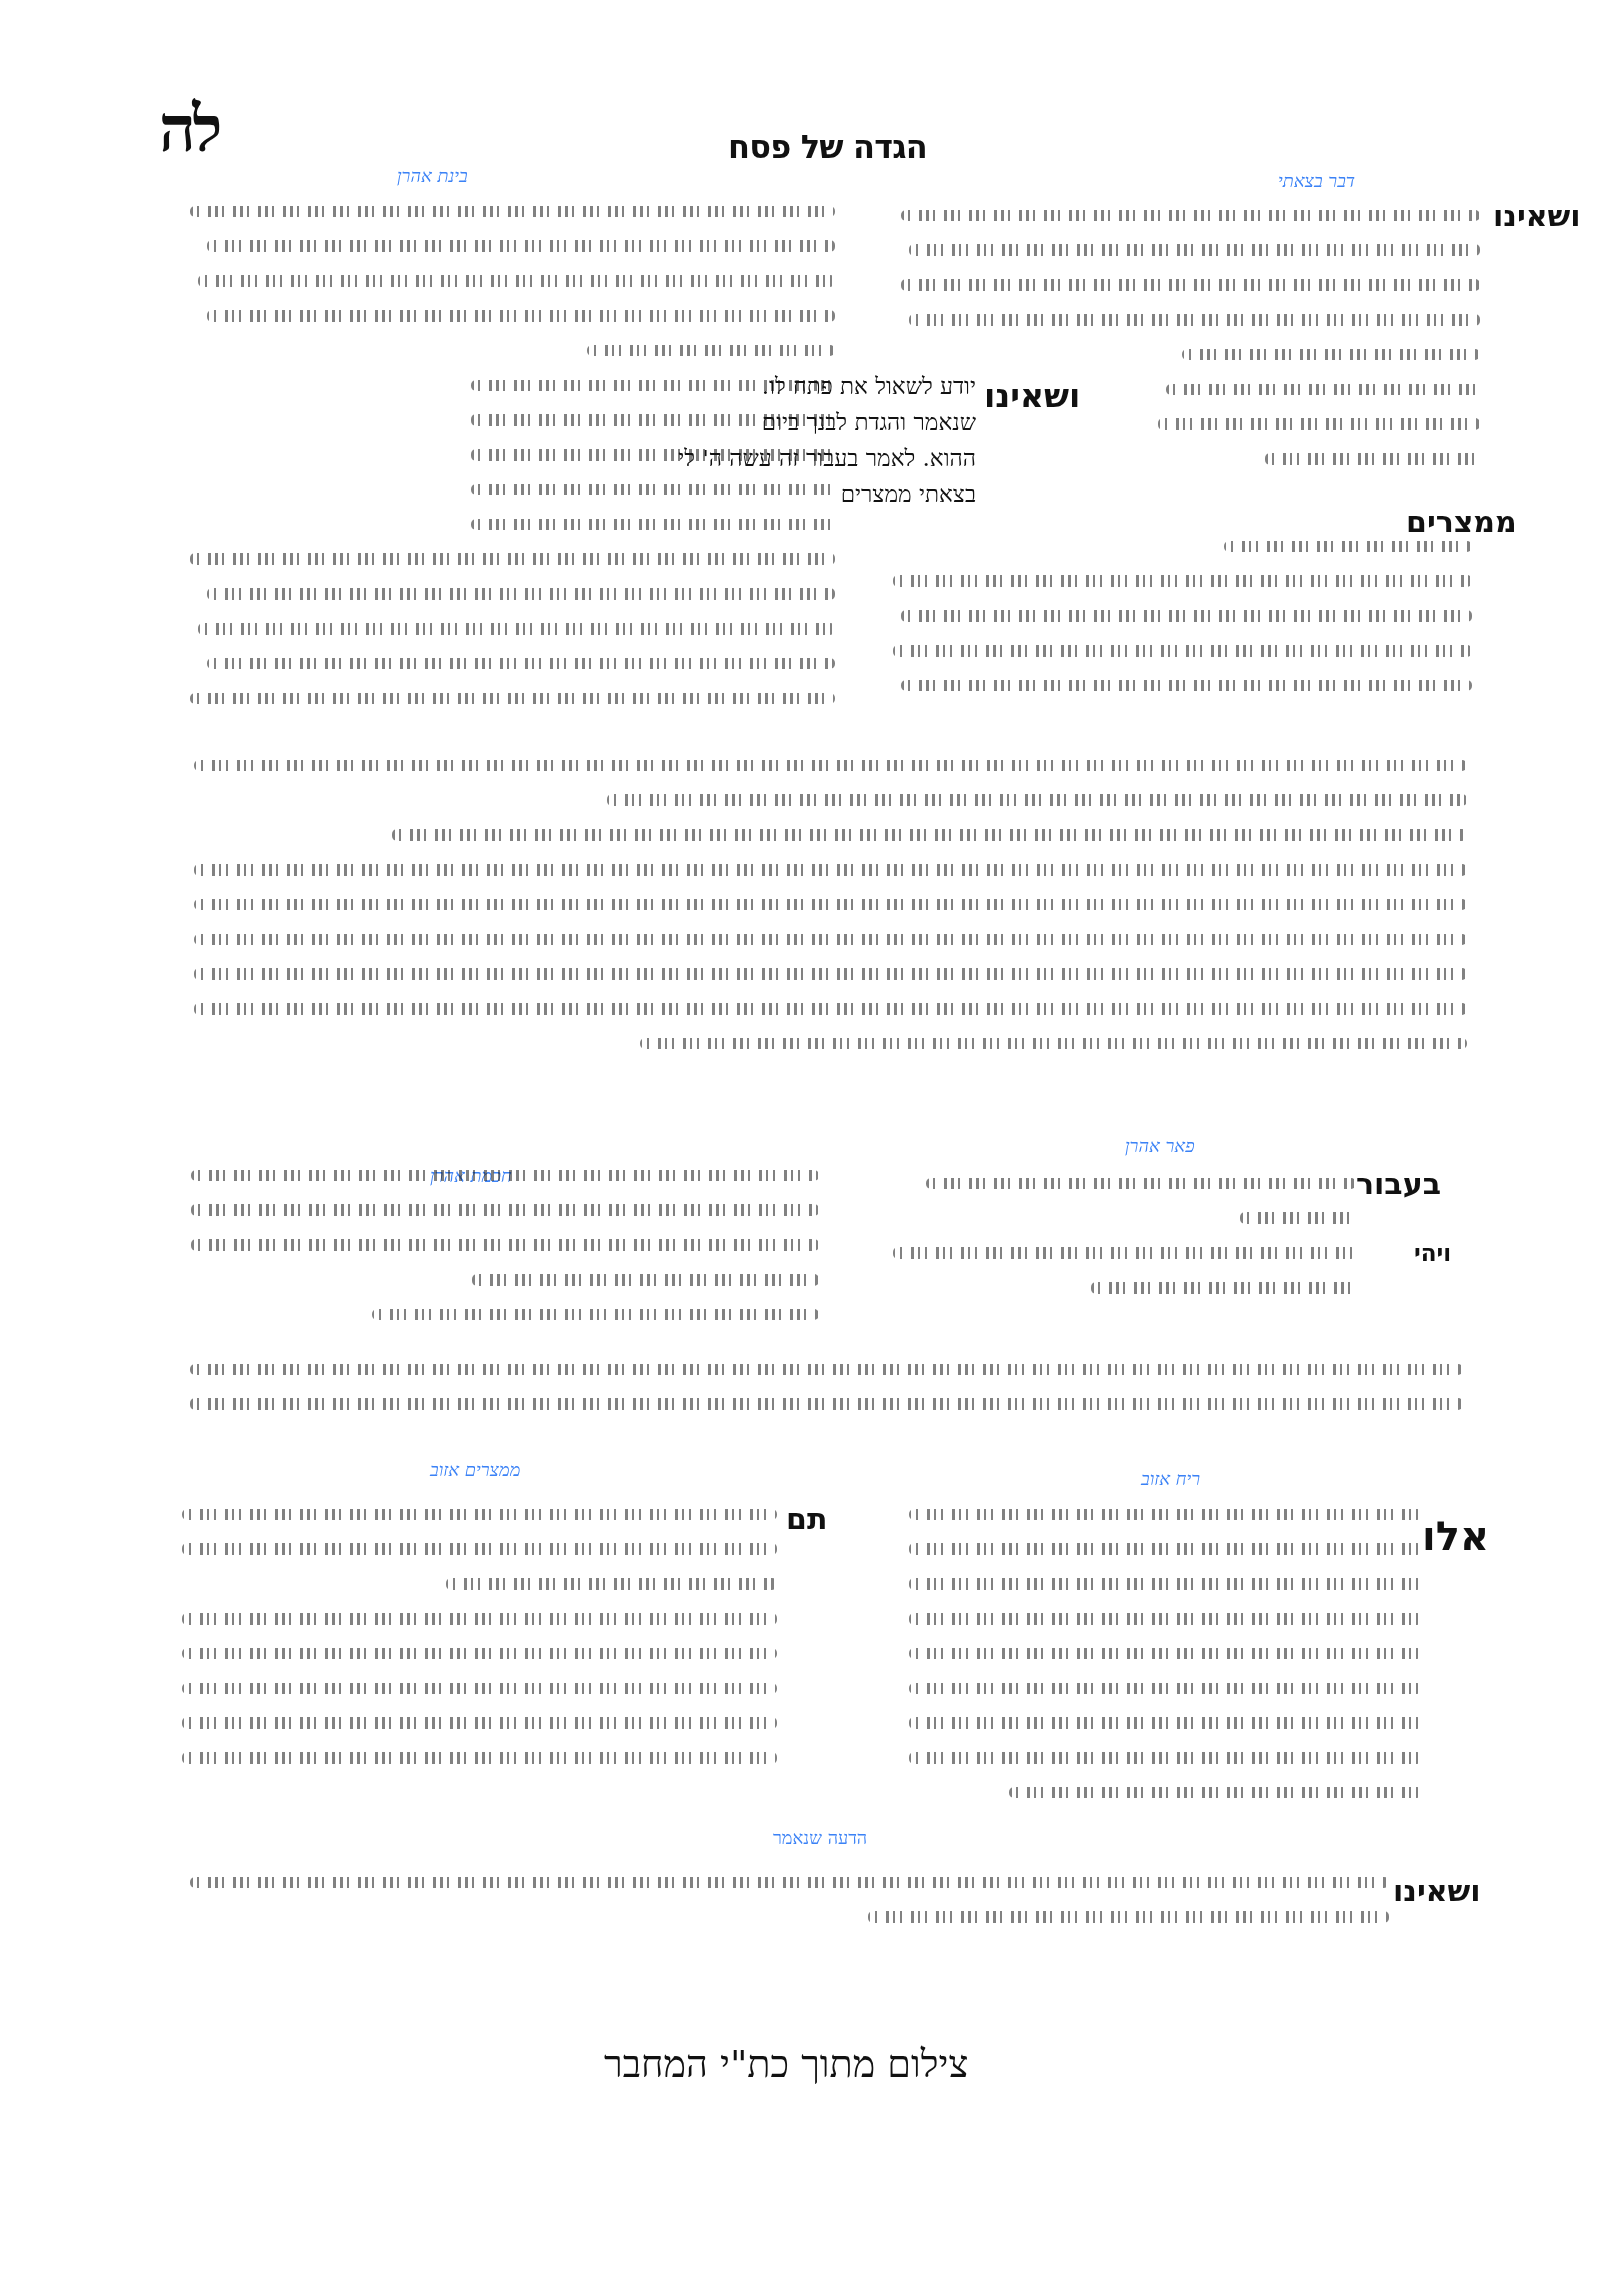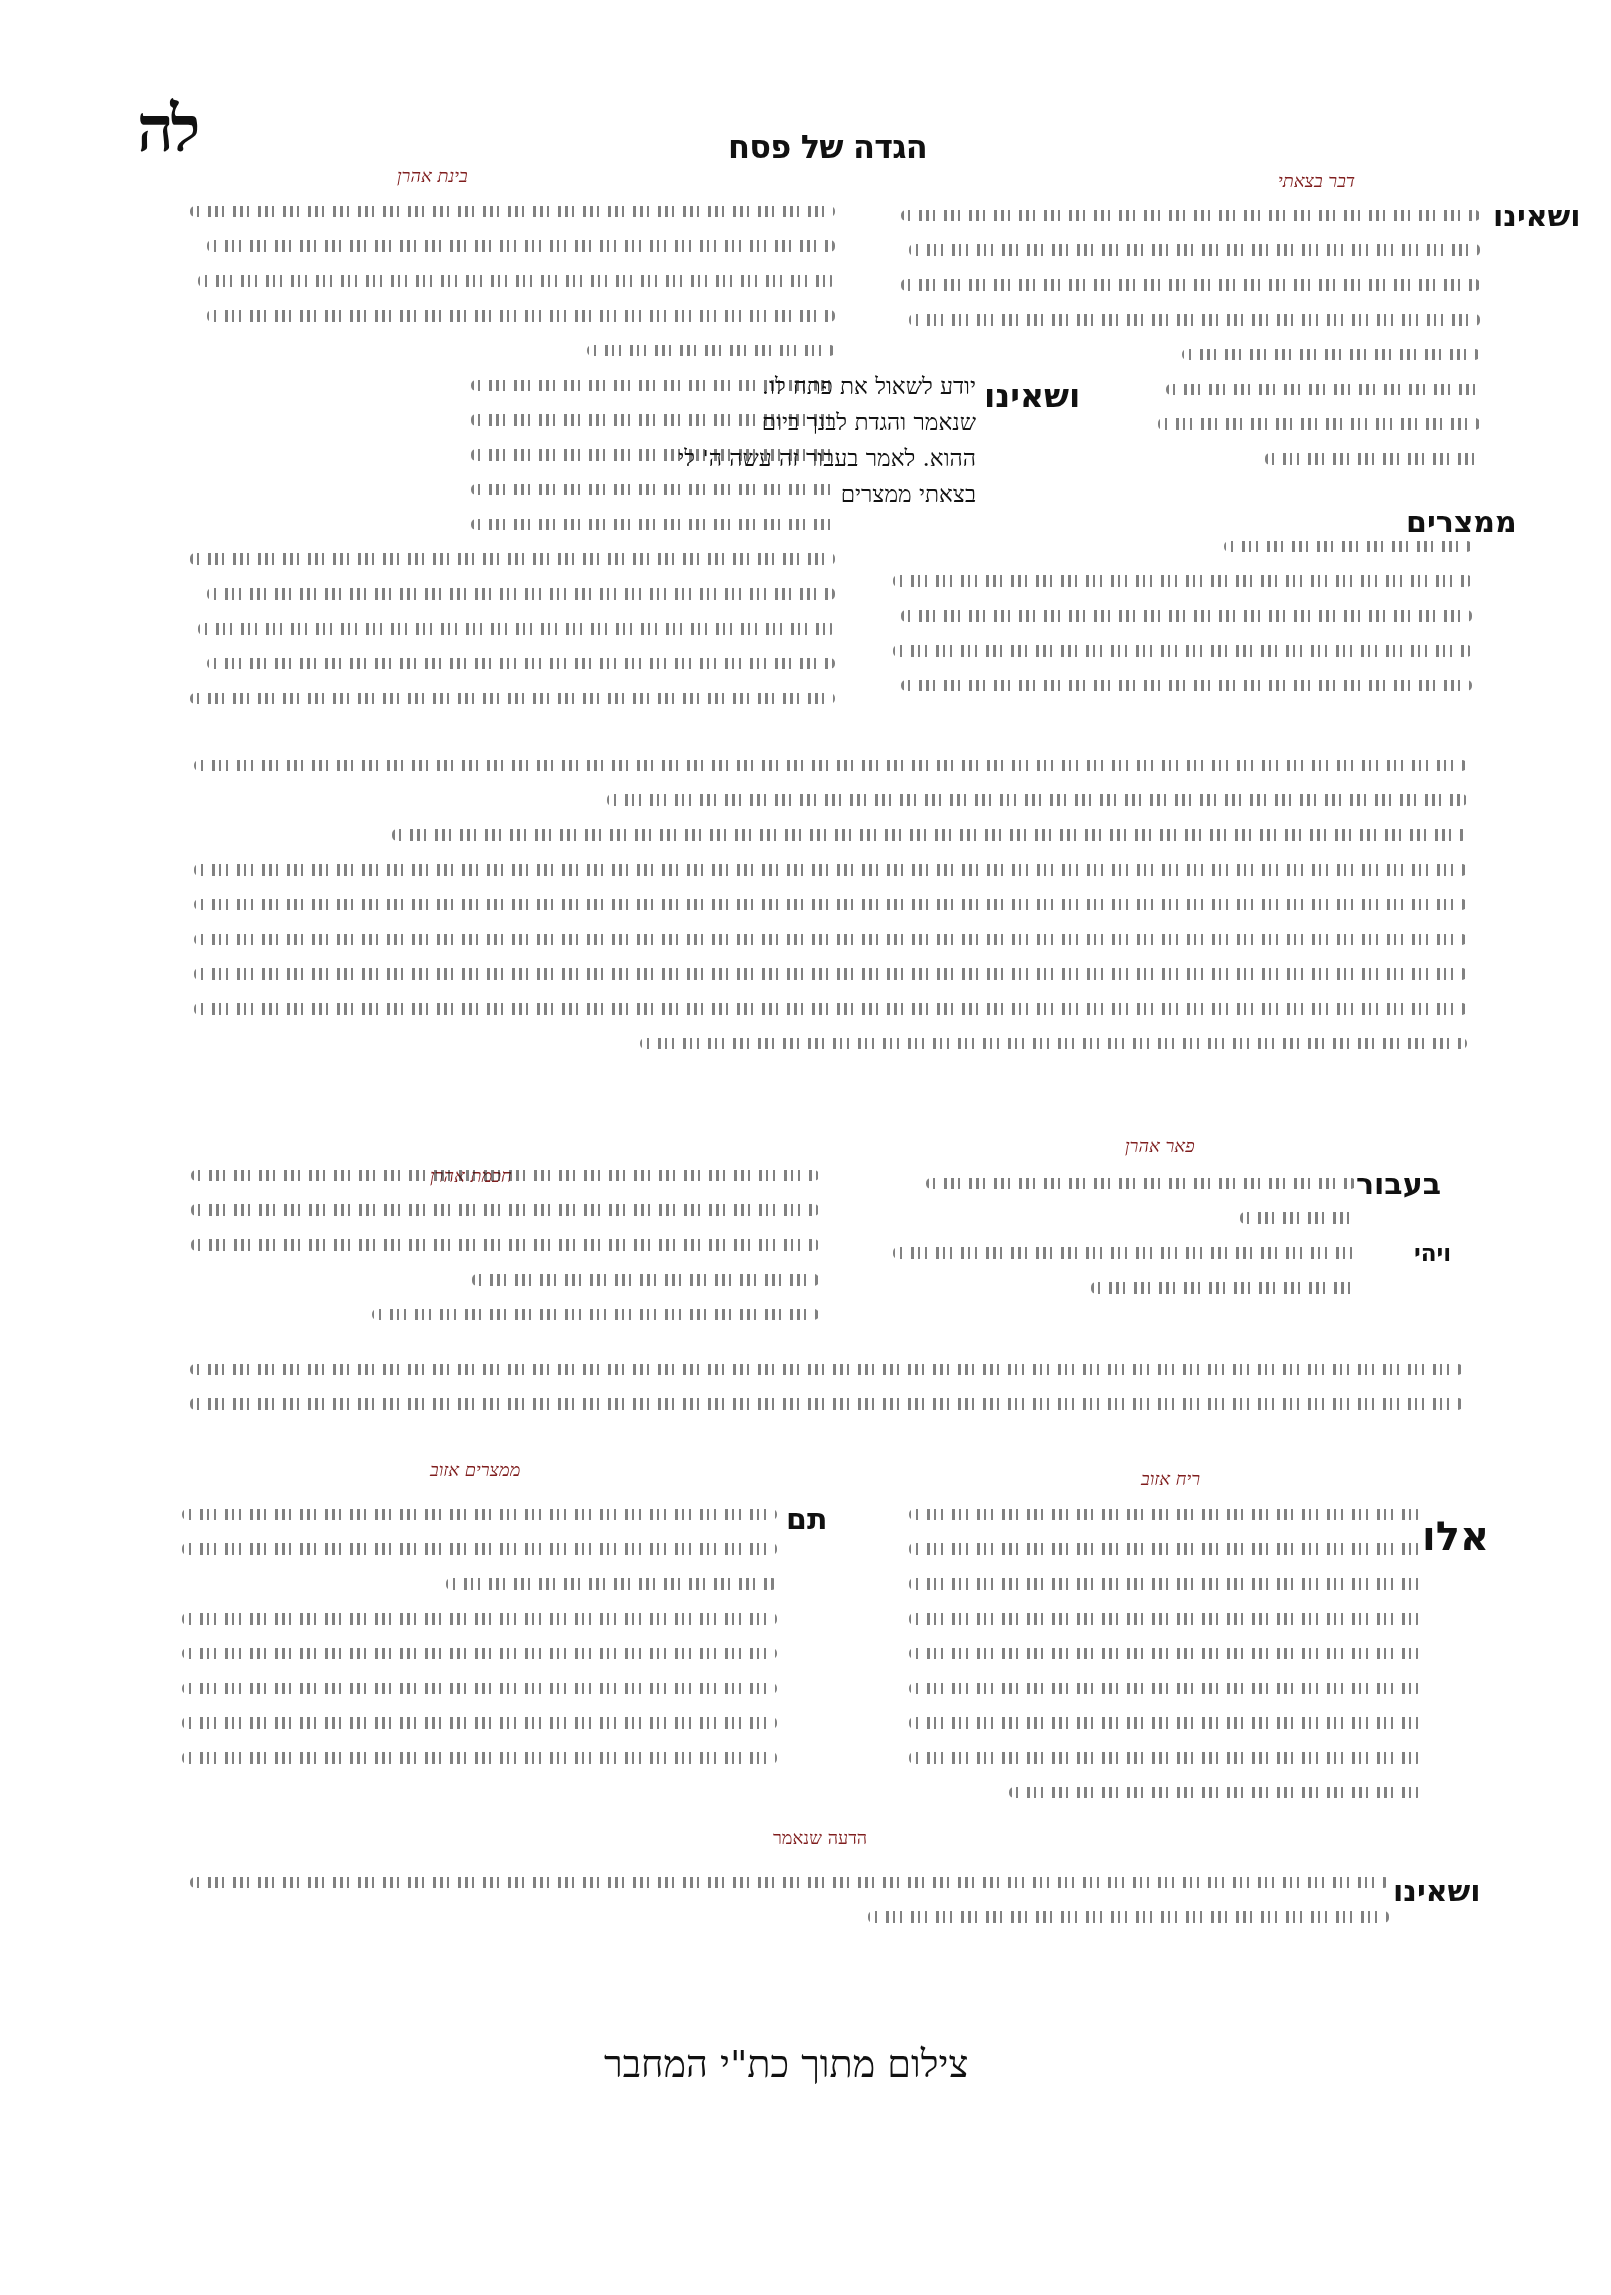--- a/index.html
+++ b/index.html
@@ -1,21 +1,21 @@
 <!DOCTYPE html>
 <html style="font-size:13.2px"><head>
 <meta charset="utf-8">
 <style>
   html, body { margin:0; padding:0; background:#ffffff; }
   body { width:1612px; height:2295px; position:relative; overflow:hidden;
          font-family:"DejaVu Serif", serif; color:#111; direction:rtl; }
   .abs { position:absolute; }
-  .page-num { left:137px; top:91px; font-size:64px; font-weight:bold; font-family:"DejaVu Serif", serif; letter-spacing:-3.3px;text-align:right; }
+  .page-num { left:159px; top:91px; font-size:64px; font-weight:bold; font-family:"DejaVu Serif", serif; letter-spacing:-3.3px;text-align:right; }
   .title { left:728px; top:128px; font-size:32px; font-weight:bold; font-family:"DejaVu Sans", sans-serif; letter-spacing:-0.8px; }
-  .col-label { font-size:18px; font-style:italic; font-family:"DejaVu Serif", serif; color:#7f1d1d; }
+  .col-label { font-size:18px; font-style:italic; font-family:"DejaVu Serif", serif; color:#3b82f6; }
   .kw { font-weight:900; font-family:"DejaVu Sans", sans-serif; font-size:30px; }
   .print { font-family:"DejaVu Serif", serif; font-size:23px; line-height:36px; }
   .hw-block { display:flex; flex-direction:column; }
   .hw-line { height:11.6px; margin:11.6px 0; position:relative; }
   .hw-line::before { content:""; position:absolute; top:0; bottom:0; left:0; right:0;
       background:repeating-linear-gradient(90deg, #1a1a1a 0 2.5px, transparent 2.5px 7.4px, #1a1a1a 7.4px 9px, transparent 9px 18px, #1a1a1a 18px 20.7px, transparent 20.7px 25px);
       opacity:.55; border-radius:5px; }
   .caption { left:604px; top:2042px; font-size:38px; font-family:"DejaVu Serif", serif; }
 </style>
 </head>

